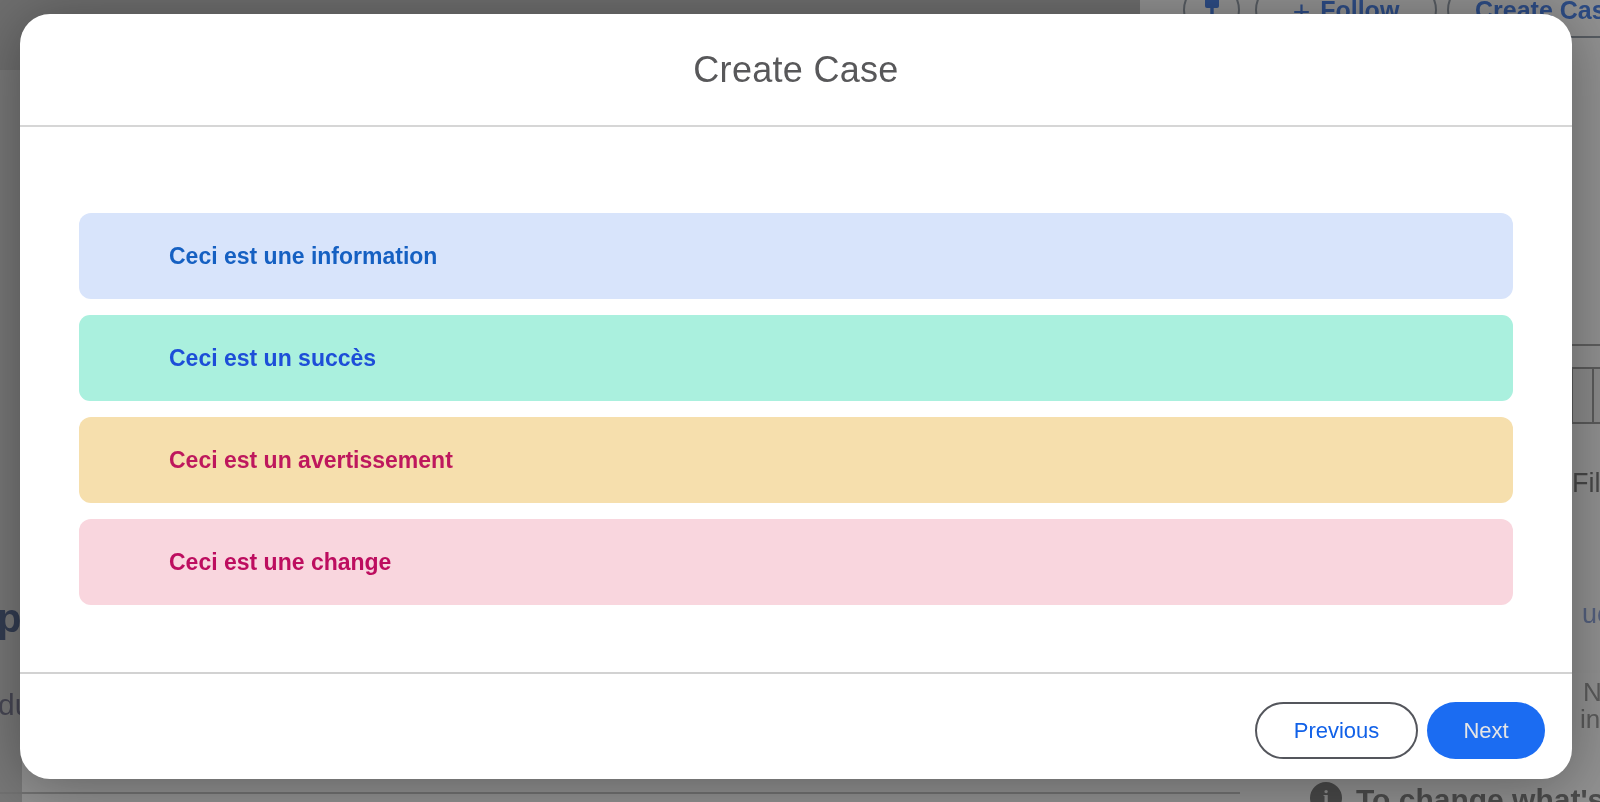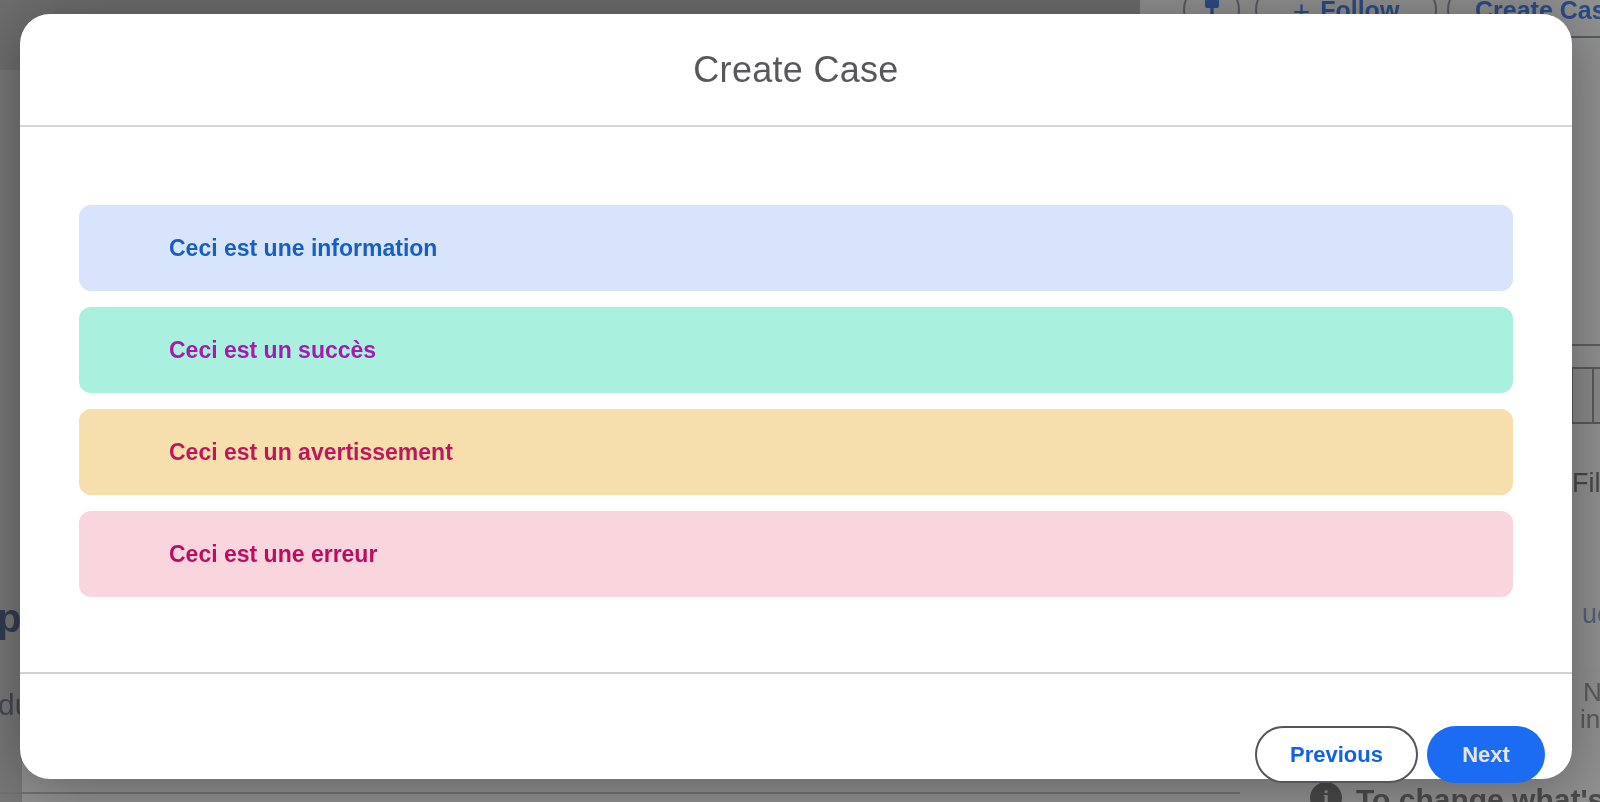--- a/index.html
+++ b/index.html
@@ -47,32 +47,32 @@
   .modal { position:absolute; left:20px; top:14px; width:1552px; height:765px;
            background:#ffffff; border-radius:30px; box-shadow:0 6px 60px rgba(0,0,0,0.35); }
   .modal-header { position:absolute; left:0; top:0; width:100%; height:113px;
                   border-bottom:2px solid #d6d6d6;
                   display:flex; align-items:center; justify-content:center; }
   .modal-title { font-size:36px; font-weight:400; color:#58585a; letter-spacing:0.3px; }
 
   .modal-body { position:absolute; left:0; top:115px; width:100%; height:543px; }
   .alert { position:absolute; left:59px; width:1434px; height:86px; border-radius:12px;
            display:flex; align-items:center; padding-left:90px;
-           font-size:23px; font-weight:700; }
+           font-size:23px; font-weight:700;margin-top:8px; }
   .alert-0 { top:76px; }
   .alert-1 { top:178px; }
   .alert-2 { top:280px; }
   .alert-3 { top:382px; }
 
   .modal-footer { position:absolute; left:0; top:658px; width:100%; height:107px;
                   border-top:2px solid #d2d2d2; }
   .btn { position:absolute; top:28px; height:57px; border-radius:29px;
-         font-size:22px; font-weight:700; cursor:pointer;
+         font-size:22px; font-weight:400; cursor:pointer;
          font-family:"Liberation Sans","DejaVu Sans",sans-serif;
-         display:flex; align-items:center; justify-content:center;margin-top:24px; }
+         display:flex; align-items:center; justify-content:center; }
   .btn-previous { left:1235px; width:163px; background:#ffffff;
                   border:2px solid #54565c; color:#1161e8; }
   .btn-next { left:1407px; width:118px; background:#1b6cf2; border:none; color:#e5e5e5; }
 </style>
 </head>
 <body>
 
 <div class="stage">
 
   <div class="backdrop">
@@ -117,28 +117,28 @@
 
   <section class="modal">
     <header class="modal-header">
       <h1 class="modal-title">Create Case</h1>
     </header>
 
     <div class="modal-body">
       <div class="alert alert-0" style="background: rgb(216, 228, 251); color: rgb(21, 96, 194);">
         <span>Ceci est une information</span>
       </div>
-      <div class="alert alert-1" style="background: rgb(170, 240, 222); color: #a21caf;">
+      <div class="alert alert-1" style="background: rgb(170, 240, 222); color: #1d4ed8; border-radius: 11px;">
         <span>Ceci est un succès</span>
       </div>
       <div class="alert alert-2" style="background: rgb(246, 223, 173); color: #be185d;">
         <span>Ceci est un avertissement</span>
       </div>
       <div class="alert alert-3" style="background: rgb(249, 214, 222); color: rgb(189, 13, 95);">
-        <span>Ceci est une erreur</span>
+        <span>Ceci est une change</span>
       </div>
     </div>
 
     <footer class="modal-footer">
       <button class="btn btn-previous" style="color: rgb(17, 97, 232);">Previous</button>
       <button class="btn btn-next" style="background: rgb(27, 108, 242);">Next</button>
     </footer>
   </section>
 
 </div>

